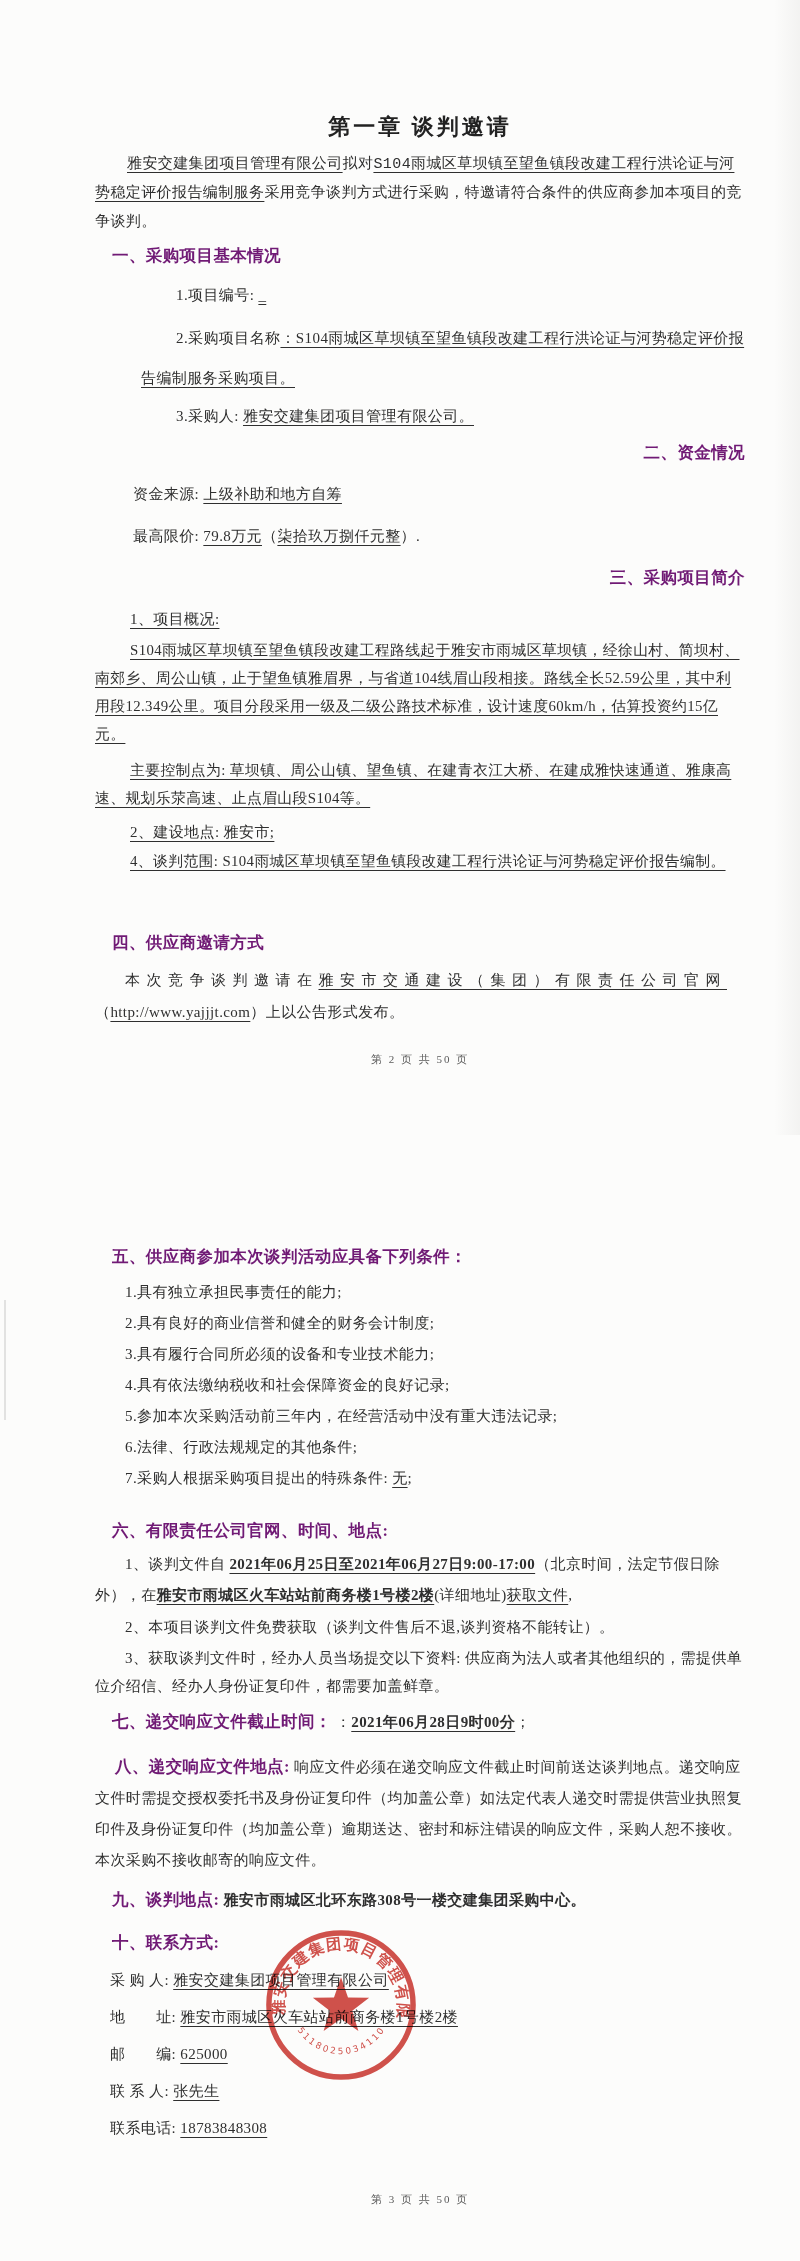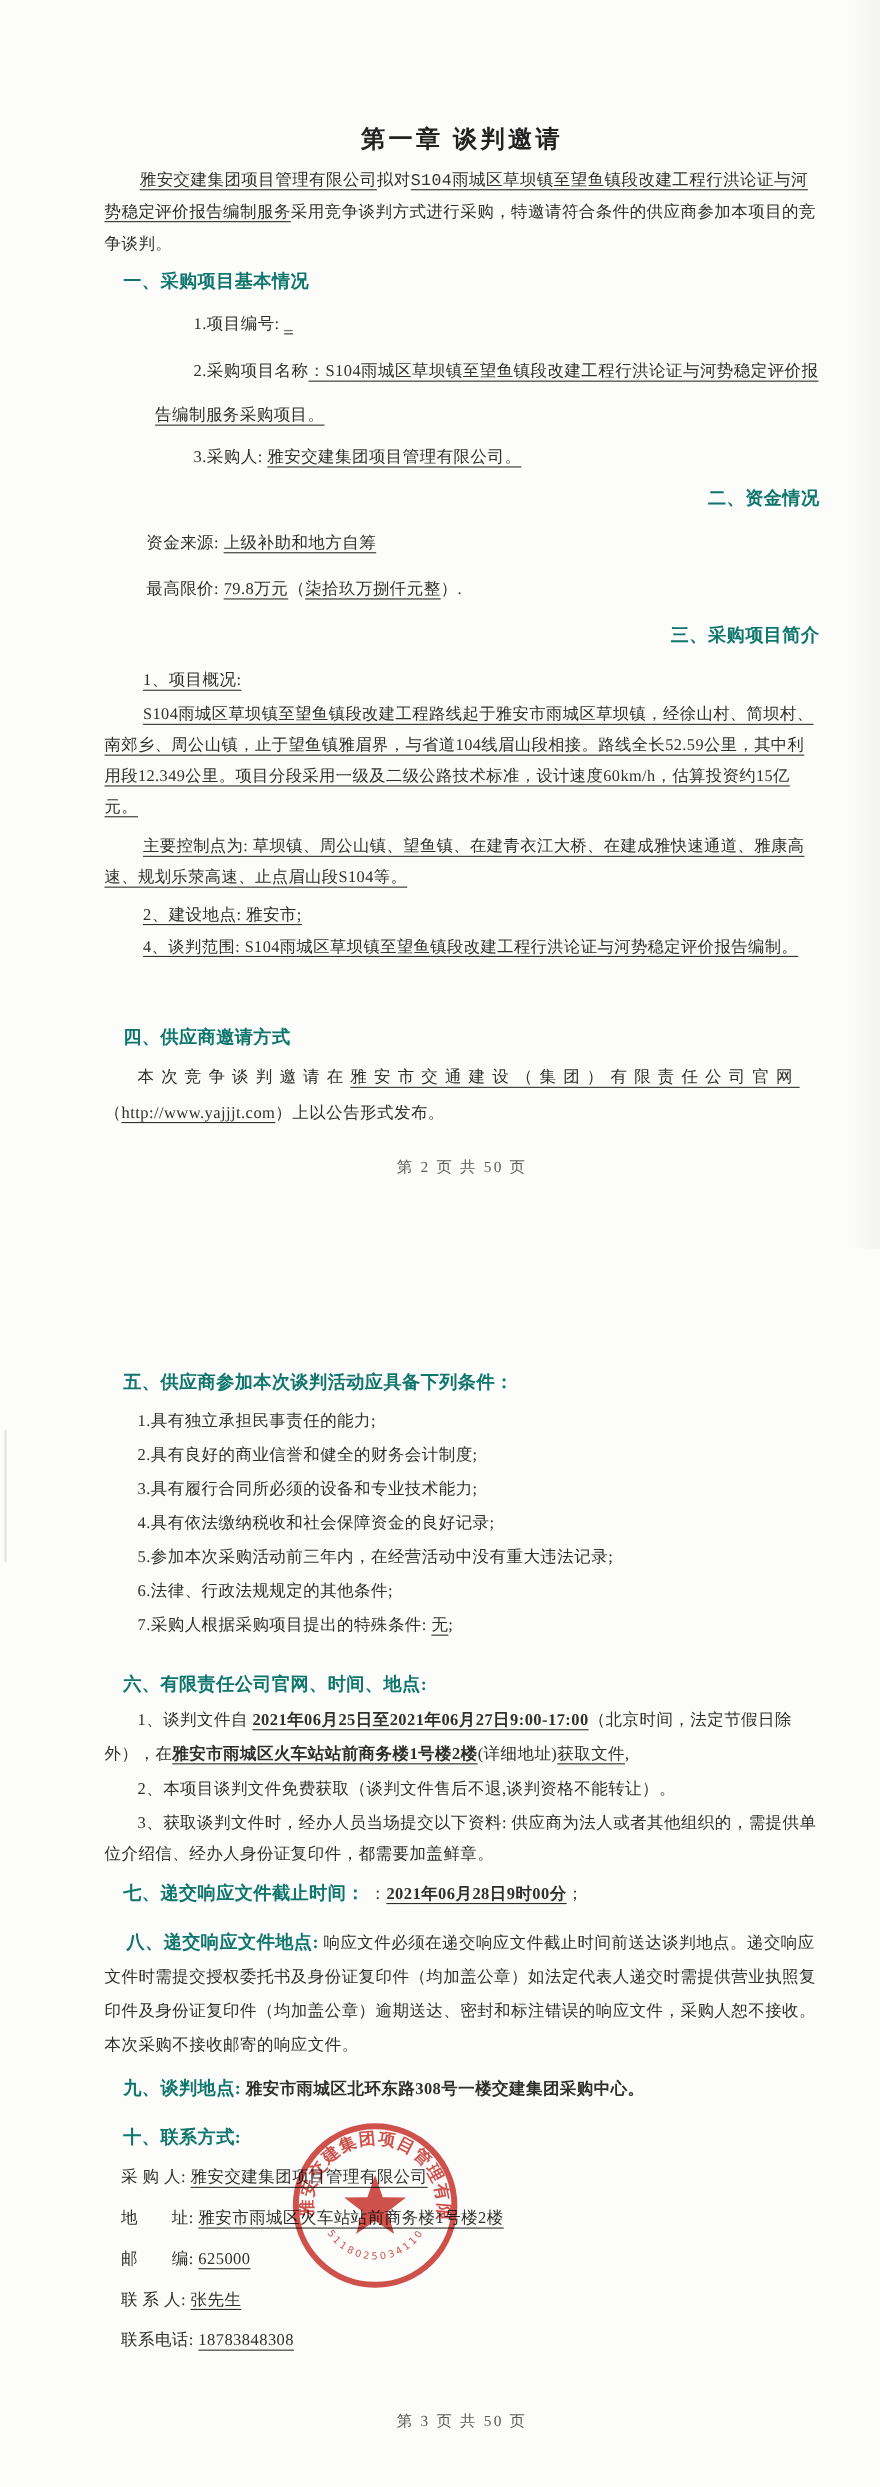--- a/index.html
+++ b/index.html
@@ -17,33 +17,33 @@
   .abs{position:absolute;}
   p{margin:0;}
   .title{
     left:40px;top:112px;width:760px;text-align:center;
     font-size:22px;font-weight:bold;letter-spacing:3px;color:#222;
   }
   .body-text{font-size:15px;line-height:29px;}
   .col{left:95px;width:650px;}
   .indent2{text-indent:32px;font-family:Liberation Mono, monospace;}
   .hang{text-indent:35px;margin-left:46px;}
-  .h{font-size:16.5px;font-weight:bold;color:#0f766e;line-height:26px;}
+  .h{font-size:16.5px;font-weight:bold;color:#701a75;line-height:26px;}
   .h-indent{padding-left:17px;}
   .u{text-decoration:underline;text-underline-offset:4px;text-decoration-thickness:1px;}
   .b{font-weight:bold;}
   .mb-s{margin-bottom:8px;}
   .mb-m{margin-bottom:12px;}
   .mb-l{margin-bottom:14px;text-align:right;}
   .wide{line-height:40px;}
   .tight{line-height:28px;}
   .sp{letter-spacing:6.5px;}
   .footer{
     left:40px;width:760px;text-align:center;
-    font-size:14px;color:#5a5a5a;letter-spacing:2px;
+    font-size:11px;color:#5a5a5a;letter-spacing:2px;
   }
   .sec5-item{line-height:30px;margin-bottom:1px;}
   .contact p{line-height:30px;margin-bottom:7px;font-size:15px;}
   .lbl{white-space:pre;}
   .seal{
     left:262px;top:1926px;width:158px;height:158px;
     mix-blend-mode:multiply;opacity:.88;
   }
 </style>
 </head>

